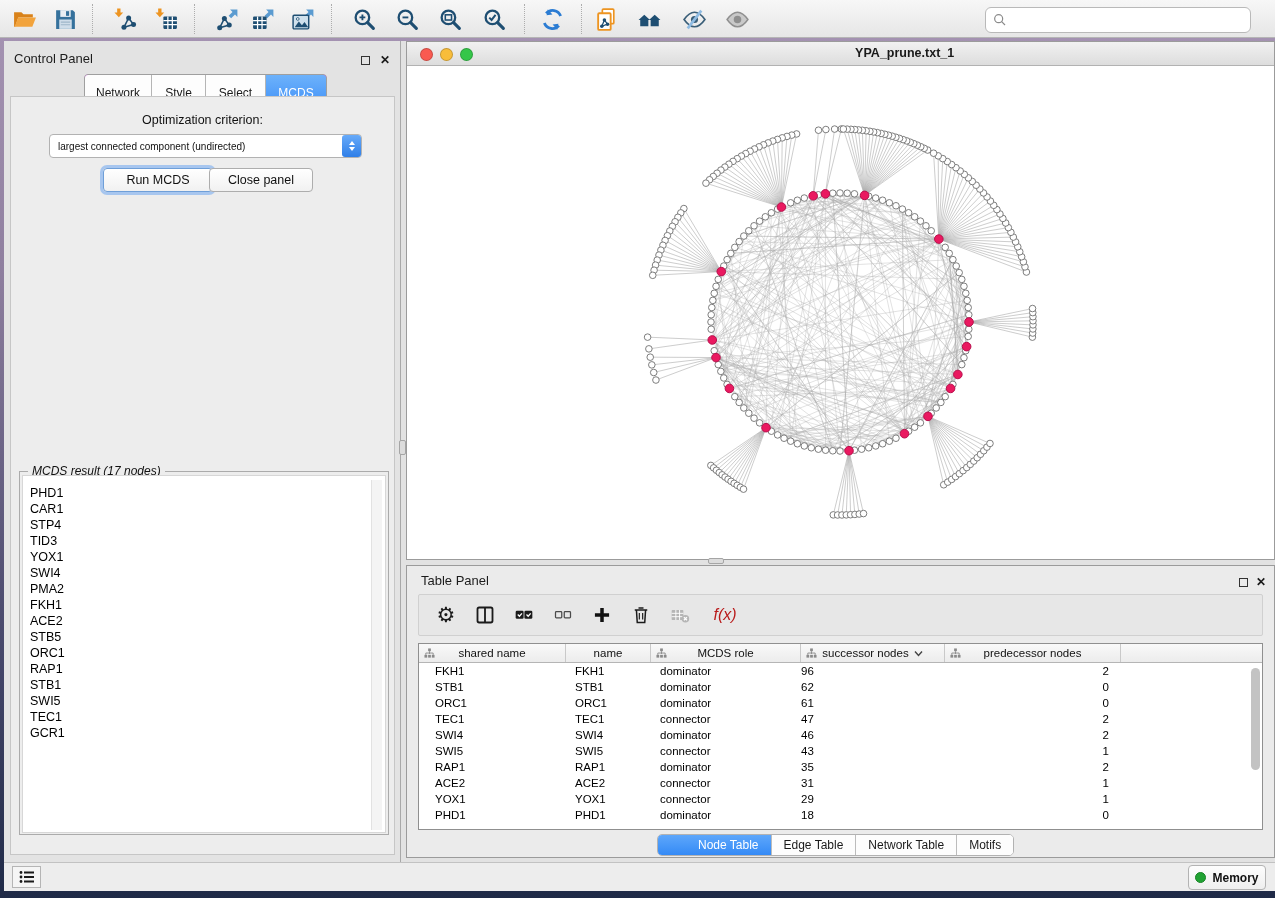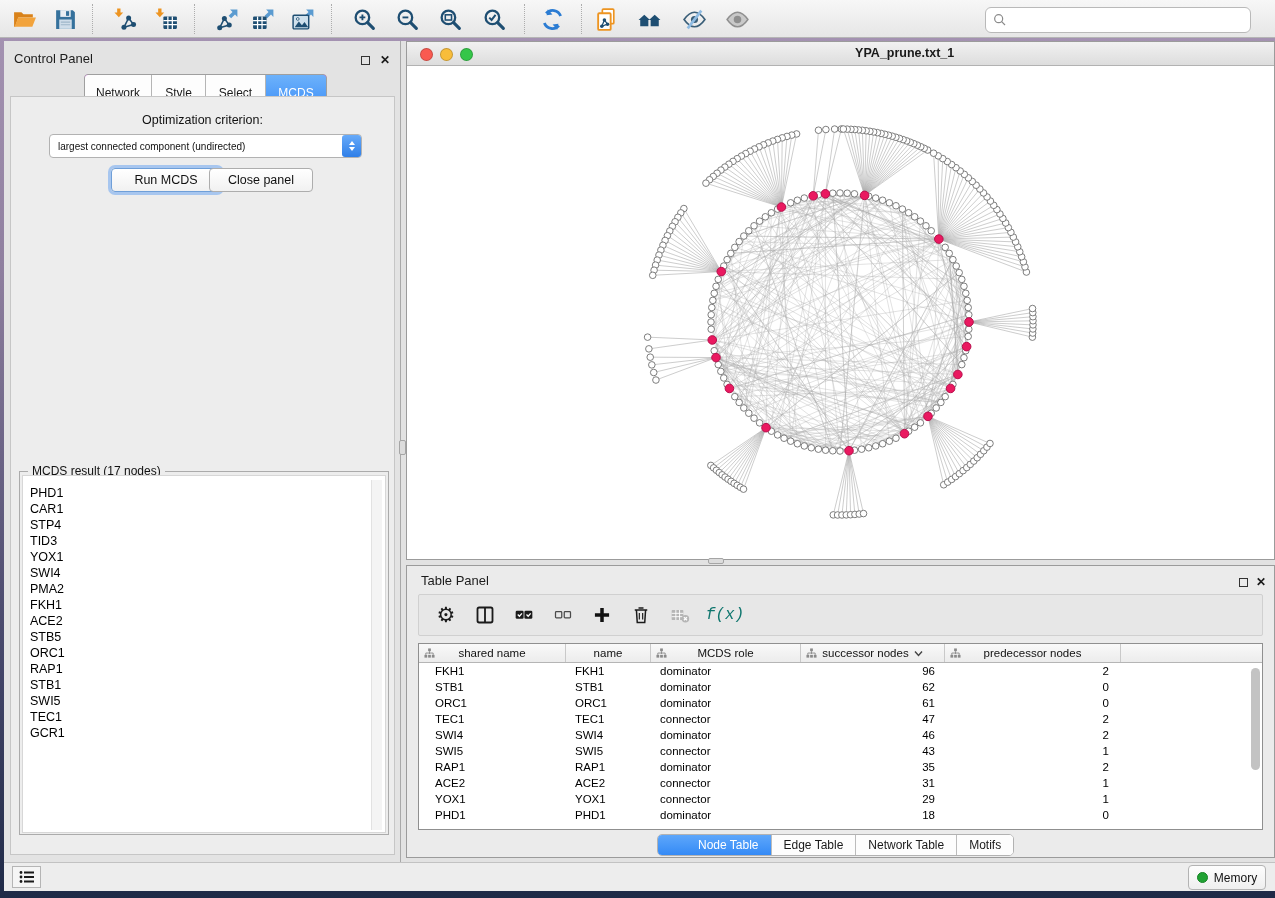--- a/index.html
+++ b/index.html
@@ -42,24 +42,24 @@
                 border:1px solid #b2b2b2; border-radius:4px; display:flex; align-items:center; }
   #opt-select .val { flex:1; font-size:10px; color:#111; padding-left:8px; white-space:nowrap; }
   #opt-stepper { width:19px; height:22px; margin-right:0px; border-radius:3px;
                  background:linear-gradient(#67aaf9,#2f7fe8); display:flex; flex-direction:column;
                  align-items:center; justify-content:center; gap:2px; }
   .tri-up { width:0; height:0; border-left:3.5px solid transparent; border-right:3.5px solid transparent; border-bottom:4.5px solid #fff; }
   .tri-dn { width:0; height:0; border-left:3.5px solid transparent; border-right:3.5px solid transparent; border-top:4.5px solid #fff; }
   .cp-btn { position:absolute; top:71px; height:24px; background:linear-gradient(#ffffff,#f1f1f1);
             border:1px solid #adadad; border-radius:4px; font-size:12.5px; color:#111;
             display:flex; align-items:center; justify-content:center; }
-  #run-btn { left:100px; width:110px; box-shadow:0 0 0 3px rgba(110,165,240,.55); border-color:#6f9fd8; }
+  #run-btn { left:92px; width:110px; box-shadow:0 0 0 3px rgba(110,165,240,.55); border-color:#6f9fd8; }
   #closepanel-btn { left:198px; width:104px; }
   #mcds-group { position:absolute; left:8px; top:374px; width:370px; height:364px; border:1px solid #ababab; }
-  #mcds-legend { position:absolute; left:8px; top:-8px; background:#ededed; padding:0 4px; font-size:12px; color:#111; }
+  #mcds-legend { position:absolute; left:8px; top:-8px; background:#ededed; padding:0 4px; font-size:12px; color:#111;font-style:italic; }
   #mcds-list { position:absolute; left:2px; top:3px; width:364px; height:358px; background:#fff;
                border:1px solid #d7d7d7; overflow:hidden; padding:9px 0 0 7px; }
   .mcds-item { font-size:12.5px; color:#000; line-height:16px; }
   #mcds-scroll { position:absolute; right:3px; top:4px; width:11px; height:350px; background:#f4f4f4; border-left:1px solid #e2e2e2; }
 
   
   .vgrip { position:absolute; left:399px; top:440px; width:7px; height:15px; background:#dcdcdc; border:1px solid #a5a5a5; border-radius:2px; }
   .hgrip { position:absolute; left:708px; top:558px; width:16px; height:6px; background:#dcdcdc; border:1px solid #a5a5a5; border-radius:2px; }
 
   
@@ -73,52 +73,52 @@
   #net-canvas { position:absolute; left:0; top:24px; width:867px; height:493px; background:#fff; }
 
   
   #table-panel { position:absolute; left:406px; top:565px; width:869px; height:293px;
                  background:#ebebeb; border:1px solid #9b9b9b; }
   #tp-toolbar { position:absolute; left:11px; top:28px; width:845px; height:42px; background:#e7e7e7;
                 border:1px solid #d0d0d0; border-radius:2px; display:flex; align-items:center; padding-left:16px; gap:17px; }
   .tp-ico { width:22px; height:22px; display:flex; align-items:center; justify-content:center; }
   .tp-ico svg { width:20px; height:20px; }
   .gear-glyph { font-family:"DejaVu Sans", sans-serif; font-size:21px; color:#1b1b1b; line-height:21px; }
-  .fx-glyph { font-family:Liberation Mono, monospace; font-style:italic; font-size:16px; color:#0f766e; }
+  .fx-glyph { font-family:Liberation Sans, sans-serif; font-style:italic; font-size:16px; color:#b91c1c; }
   #node-table { position:absolute; left:11px; top:77px; width:845px; height:187px;
                 background:#fff; border:1px solid #8f8f8f; }
   #nt-header { display:flex; height:19px; border-bottom:1px solid #b5b5b5;justify-content:center; }
   .hcell { position:relative; display:flex; align-items:center; justify-content:center;
            background:linear-gradient(#f9f9f9,#ececec); border-right:1px solid #c9c9c9;
            font-size:11.5px; color:#111; }
   .hcell .colicon { position:absolute; left:5px; top:4px; }
   .hc0{width:147px}.hc1{width:85px}.hc2{width:150px}.hc3{width:144px}.hc4{width:176px}
   .hfill{flex:1; background:linear-gradient(#f9f9f9,#ececec);}
   #nt-body { position:relative; height:166px; overflow:hidden; }
   .trow { display:flex; height:16px; align-items:center; font-size:11.5px; color:#000; }
   .tcell { white-space:nowrap; overflow:hidden; }
   .c0{width:147px; padding-left:16px}.c1{width:85px; padding-left:9px}.c2{width:150px; padding-left:9px}
-  .c3{width:144px; text-align:right; padding-right:10px}.c4{width:176px; text-align:right; padding-right:12px}
+  .c3{width:144px; text-align:left; padding-right:10px}.c4{width:176px; text-align:right; padding-right:12px}
   #nt-scrollbar { position:absolute; right:1px; top:2px; width:12px; height:162px; }
   #nt-thumb { position:absolute; right:1px; top:3px; width:9px; height:102px; background:#c3c3c3; border-radius:5px; }
   #tp-tabs { position:absolute; left:250px; top:268px; height:22px; display:flex;
              border:1px solid #b2b2b2; border-radius:5px; overflow:hidden; background:#fff; }
   .tp-tab { height:100%; display:flex; align-items:center; justify-content:center;
             font-size:12px; color:#1a1a1a; border-right:1px solid #bcbcbc; background:#fdfdfd; padding:0 12px; }
   .tp-tab:last-child { border-right:none; }
   .tp-tab.active { background:linear-gradient(#5ea7fb,#348af6); color:#fff;padding-left:40px; }
 
   
   #status-bar { position:absolute; left:4px; top:862px; width:1271px; height:29px;
                 background:#ededed; border-top:1px solid #c2c2c2; }
   #stat-left-btn { position:absolute; left:8px; top:3px; width:29px; height:22px; background:#f5f5f5;
                    border:1px solid #b5b5b5; display:flex; align-items:center; justify-content:center; }
   #memory-btn { position:absolute; right:9px; top:2px; width:78px; height:25px;
                 background:linear-gradient(#fdfdfd,#efefef); border:1px solid #b3b3b3; border-radius:4px;
-                display:flex; align-items:center; justify-content:center; gap:6px; font-size:12px; color:#111; }
+                display:flex; align-items:center; justify-content:center; gap:6px; font-size:12px; color:#111;font-weight:bold; }
   #memory-dot { width:11px; height:11px; border-radius:50%; background:#21a233; border:1px solid #168325; }
 </style>
 </head>
 <body>
 
 <div id="app">
 
   <div id="toolbar">
     <div class="tbtn" style="left:10px">
       <svg viewBox="0 0 24 24">

